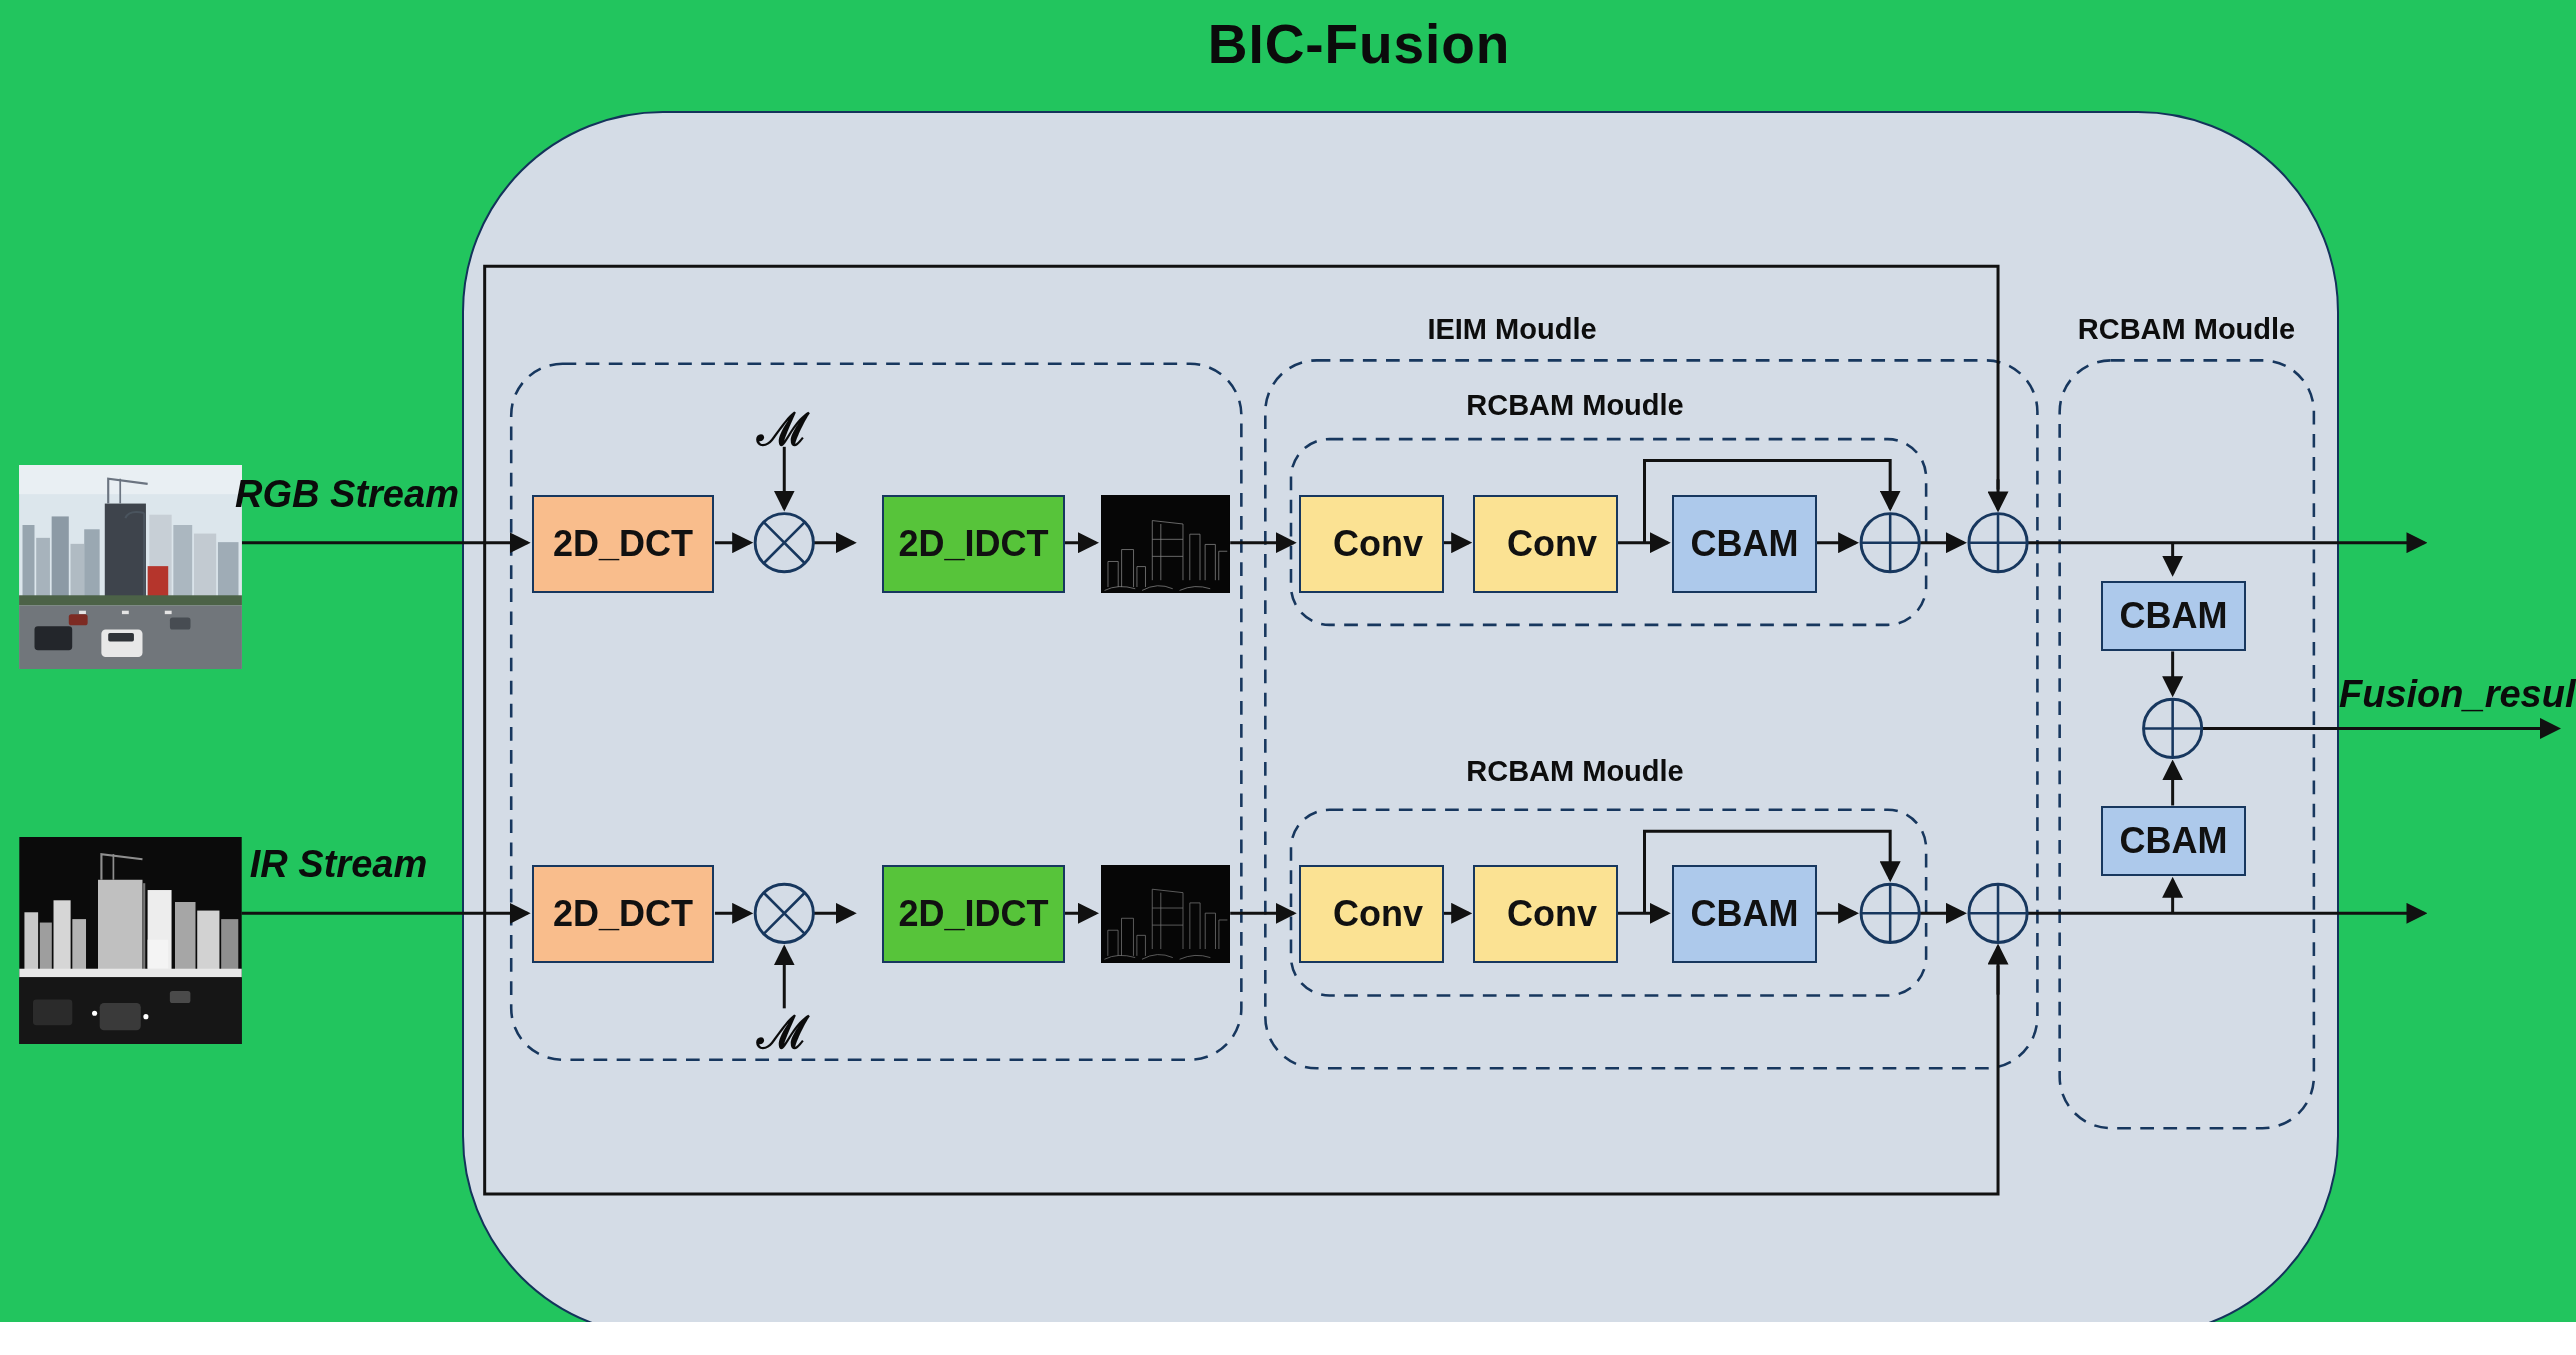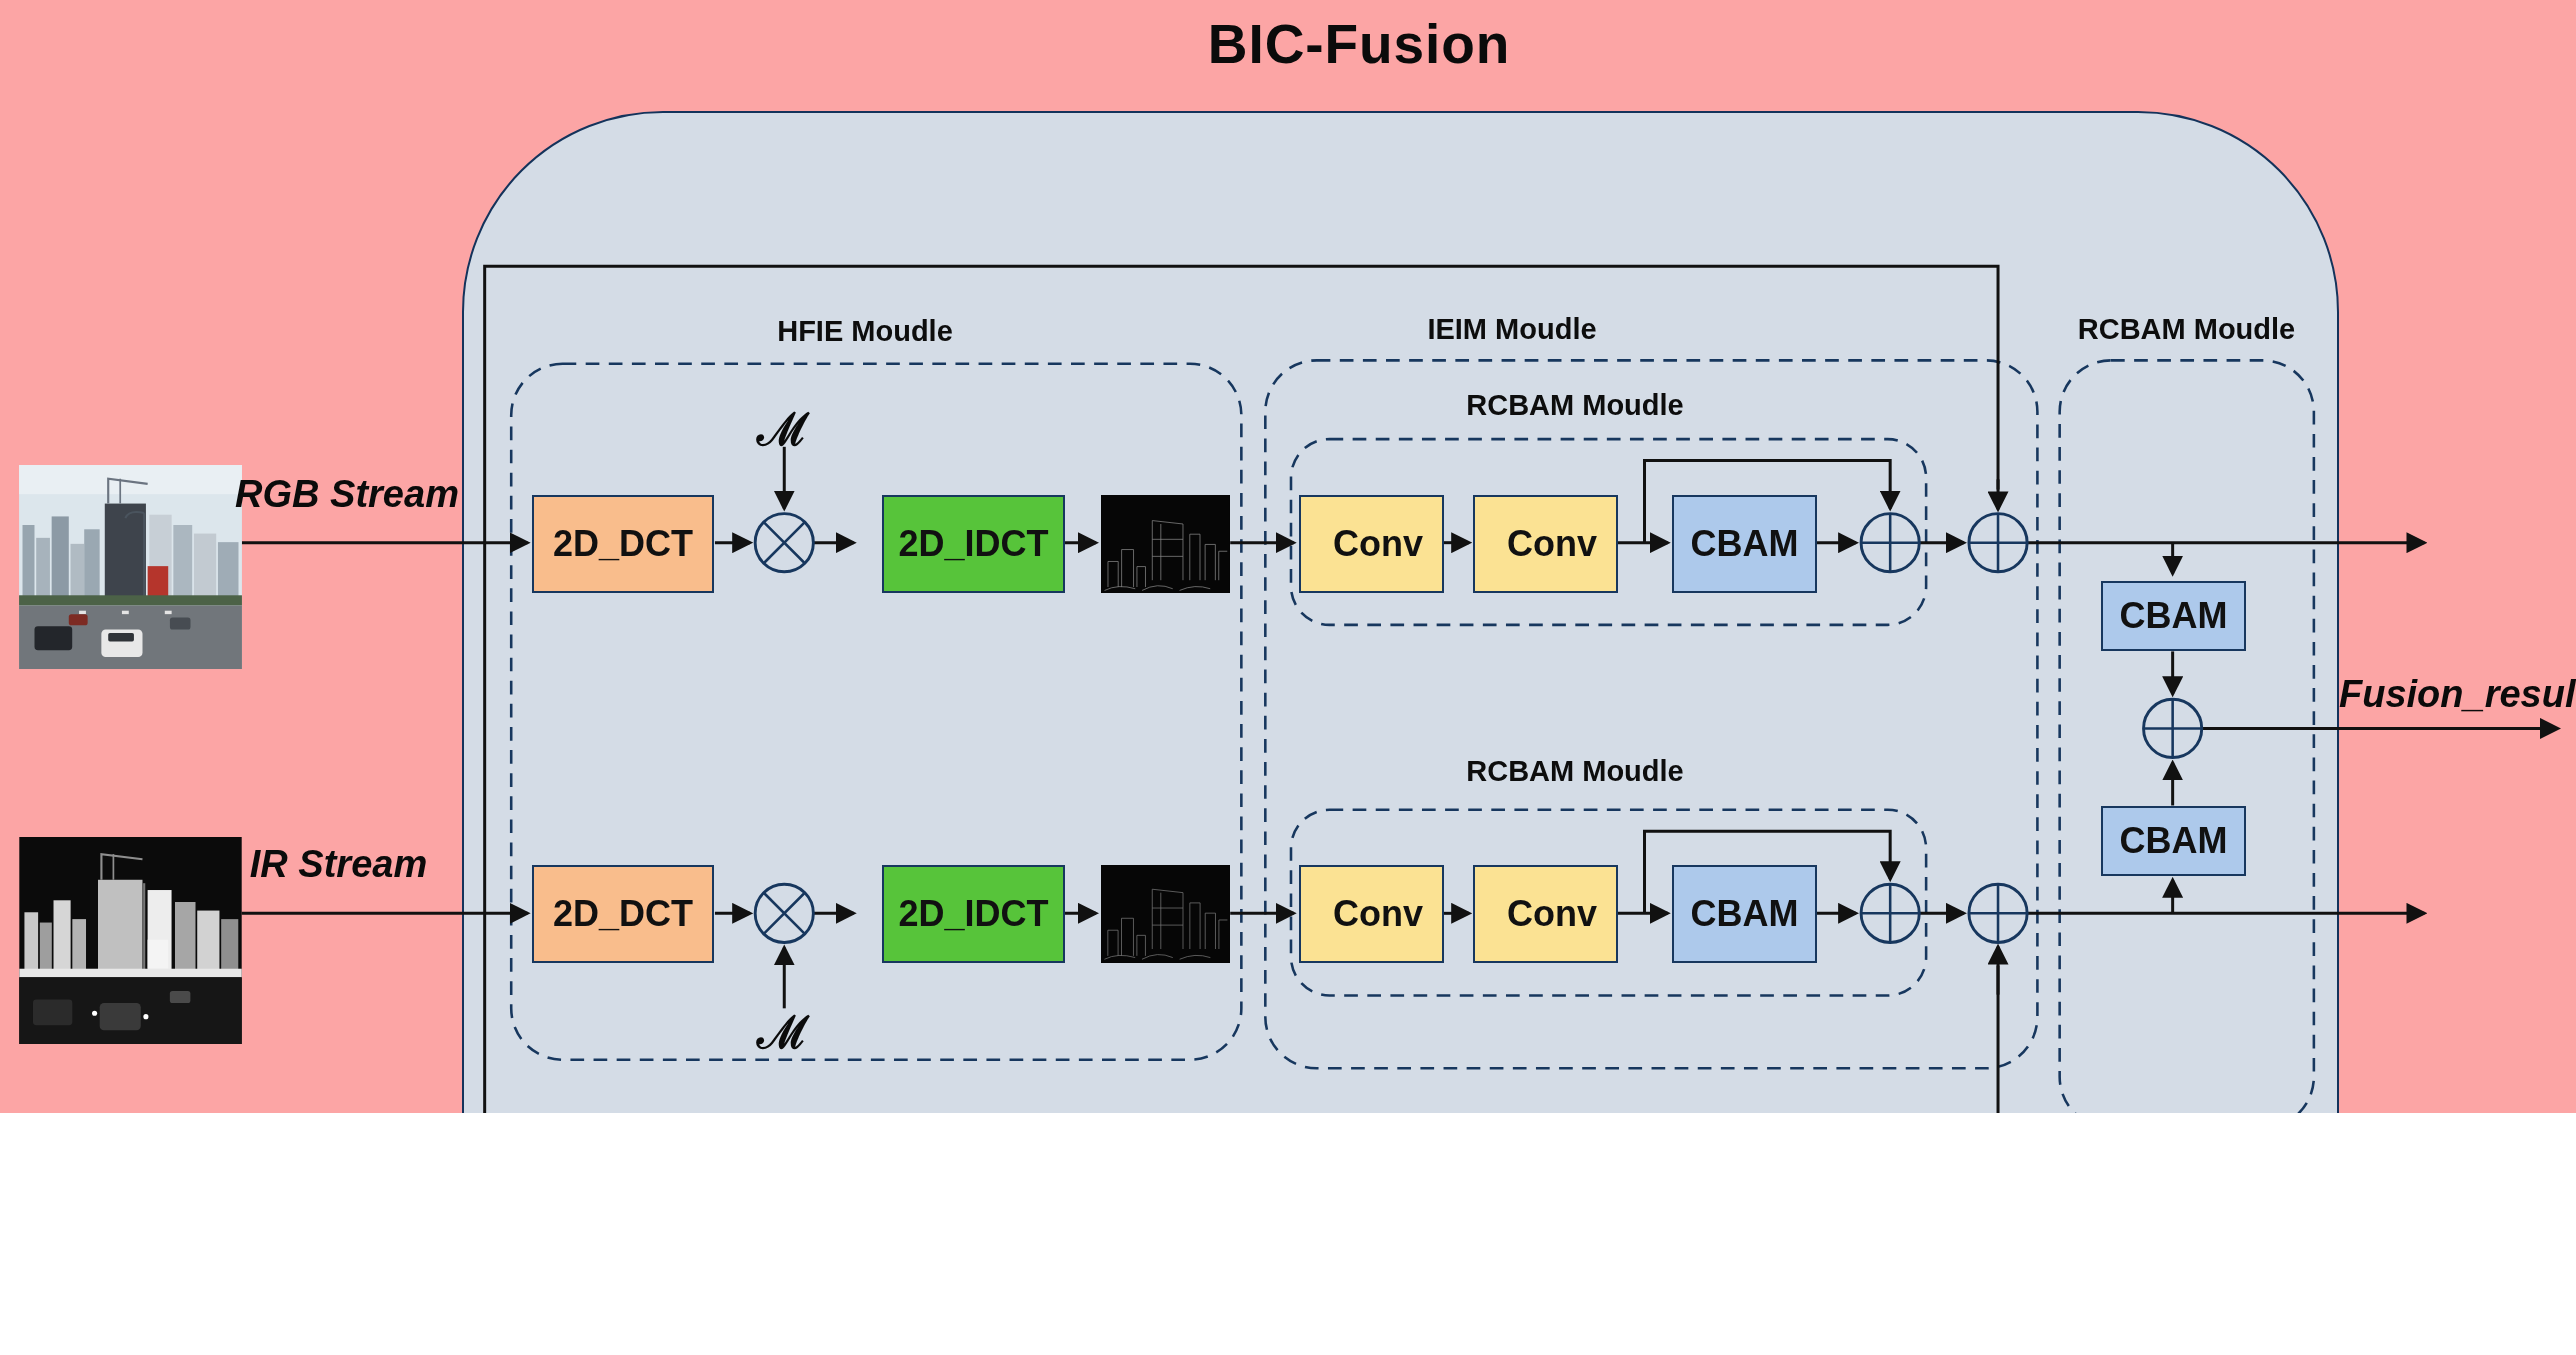--- a/index.html
+++ b/index.html
@@ -1,16 +1,16 @@
 <!DOCTYPE html>
 <html style="font-size:13.7px"><head>
 <meta charset="utf-8">
 <style>
   html,body{margin:0;padding:0;background:#ffffff;}
-  #canvas{position:relative;width:2576px;height:1113px;background:#fca5a5;overflow:hidden;
+  #canvas{position:relative;width:2576px;height:1322px;background:#22c55e;overflow:hidden;
           font-family:"Liberation Sans",sans-serif;}
   .abs{position:absolute;}
   #title{left:974px;top:12px;width:770px;text-align:center;
          font:bold 55px "Liberation Sans",sans-serif;color:#0b0b0b;letter-spacing:0.9px;}
   #outer-box{left:462px;top:111px;width:1877px;height:1226px;box-sizing:border-box;
              background:#D4DCE6;border:2.6px solid #14335B;border-radius:201px;}
   svg.overlay{left:0;top:0;width:2576px;height:1355px;z-index:2;}
   .photo{z-index:3;line-height:0;}
   .block{z-index:3;display:flex;align-items:center;justify-content:center;box-sizing:border-box;
          border:2.6px solid #17375E;color:#111;font:bold 36px "Liberation Sans",sans-serif;}
@@ -184,21 +184,20 @@
       <line class="opline" x1="2300" y1="1067" x2="2368" y2="1067"></line>
       <line class="opline" x1="2334" y1="1033" x2="2334" y2="1101"></line>
     </g>
     <g>
       <circle class="opfill" cx="2538" cy="851" r="34"></circle>
       <line class="opline" x1="2504" y1="851" x2="2572" y2="851"></line>
       <line class="opline" x1="2538" y1="817" x2="2538" y2="885"></line>
     </g>
   </svg>
 
-  <div class="abs mod-label" style="left:651px;top:315px;width:428px;">HFIE Moudle</div>
   <div class="abs mod-label" style="left:1298px;top:313px;width:428px;">IEIM Moudle</div>
   <div class="abs mod-label" style="left:2058px;top:313px;width:257px;">RCBAM Moudle</div>
   <div class="abs mod-label" style="left:1361px;top:389px;width:428px;">RCBAM Moudle</div>
   <div class="abs mod-label" style="left:1361px;top:755px;width:428px;">RCBAM Moudle</div>
 
   <div class="abs stream-label" style="left:197px;top:473px;width:300px;">RGB Stream</div>
   <div class="abs stream-label" style="left:197px;top:843px;width:283px;">IR Stream</div>
 
   <div class="abs m-symbol" style="left:740px;top:397px;width:86px;">ℳ</div>
   <div class="abs m-symbol" style="left:740px;top:1000px;width:86px;">ℳ</div>

